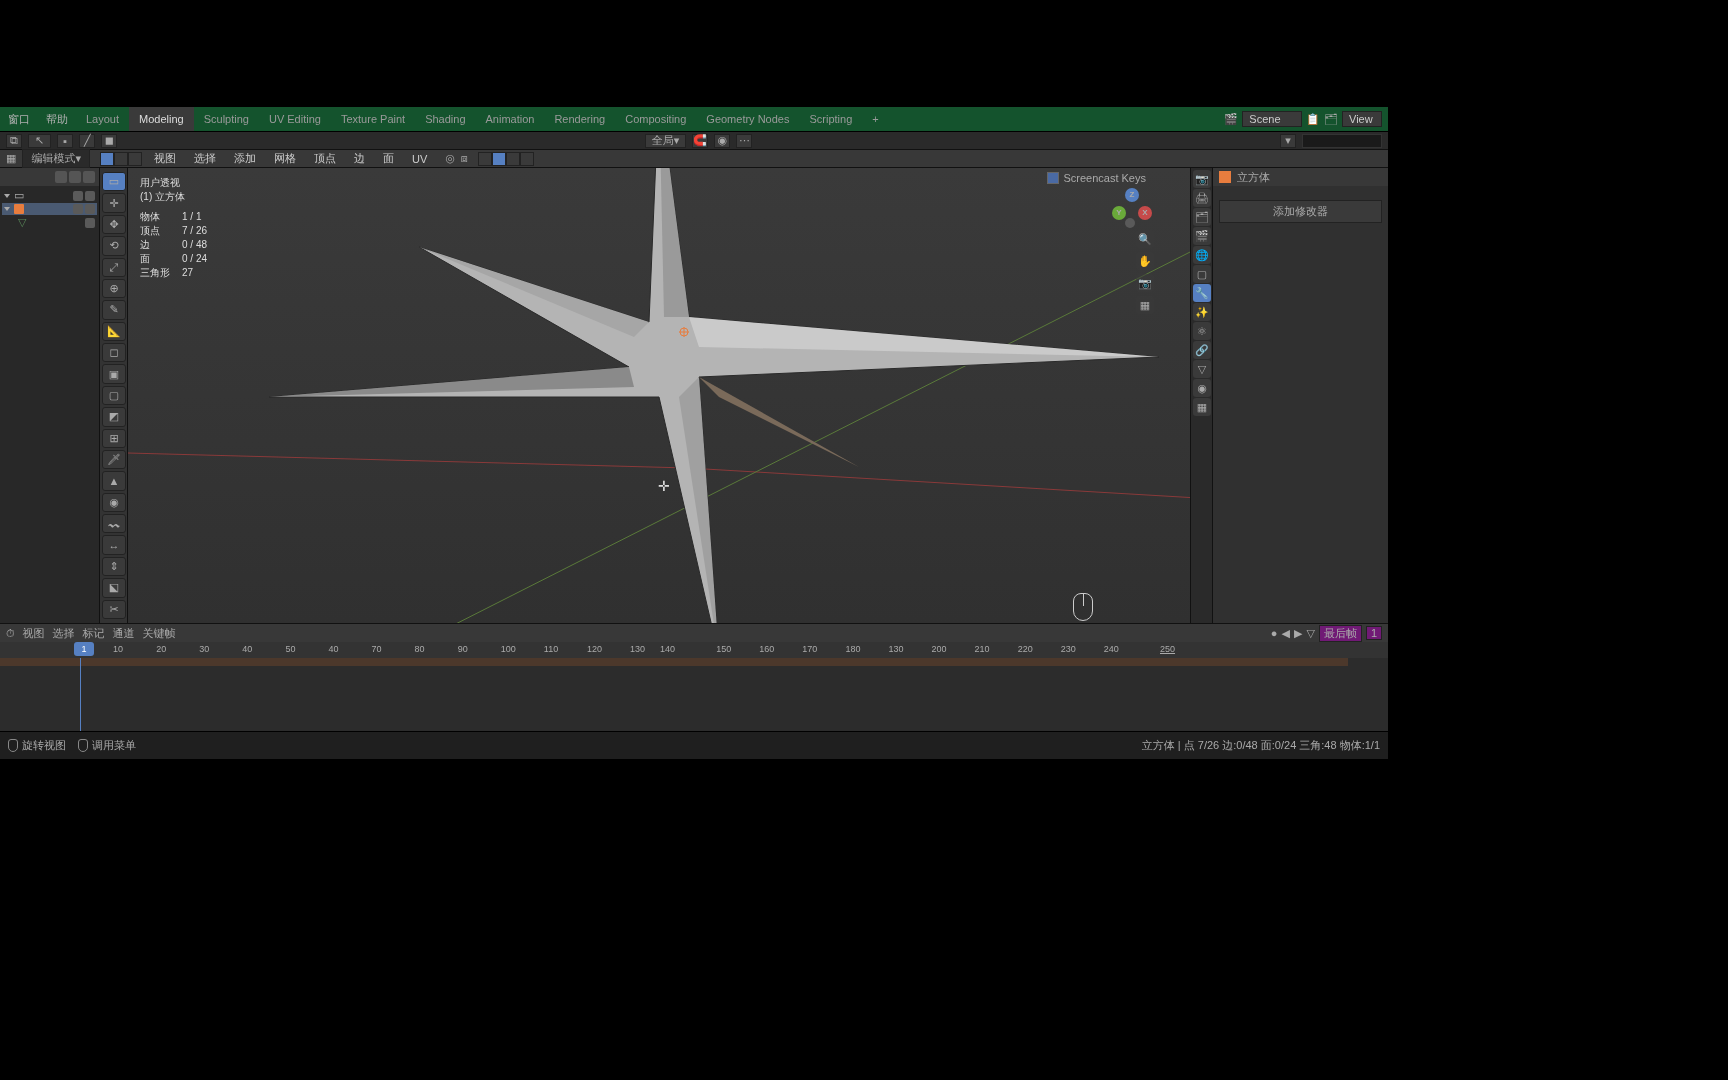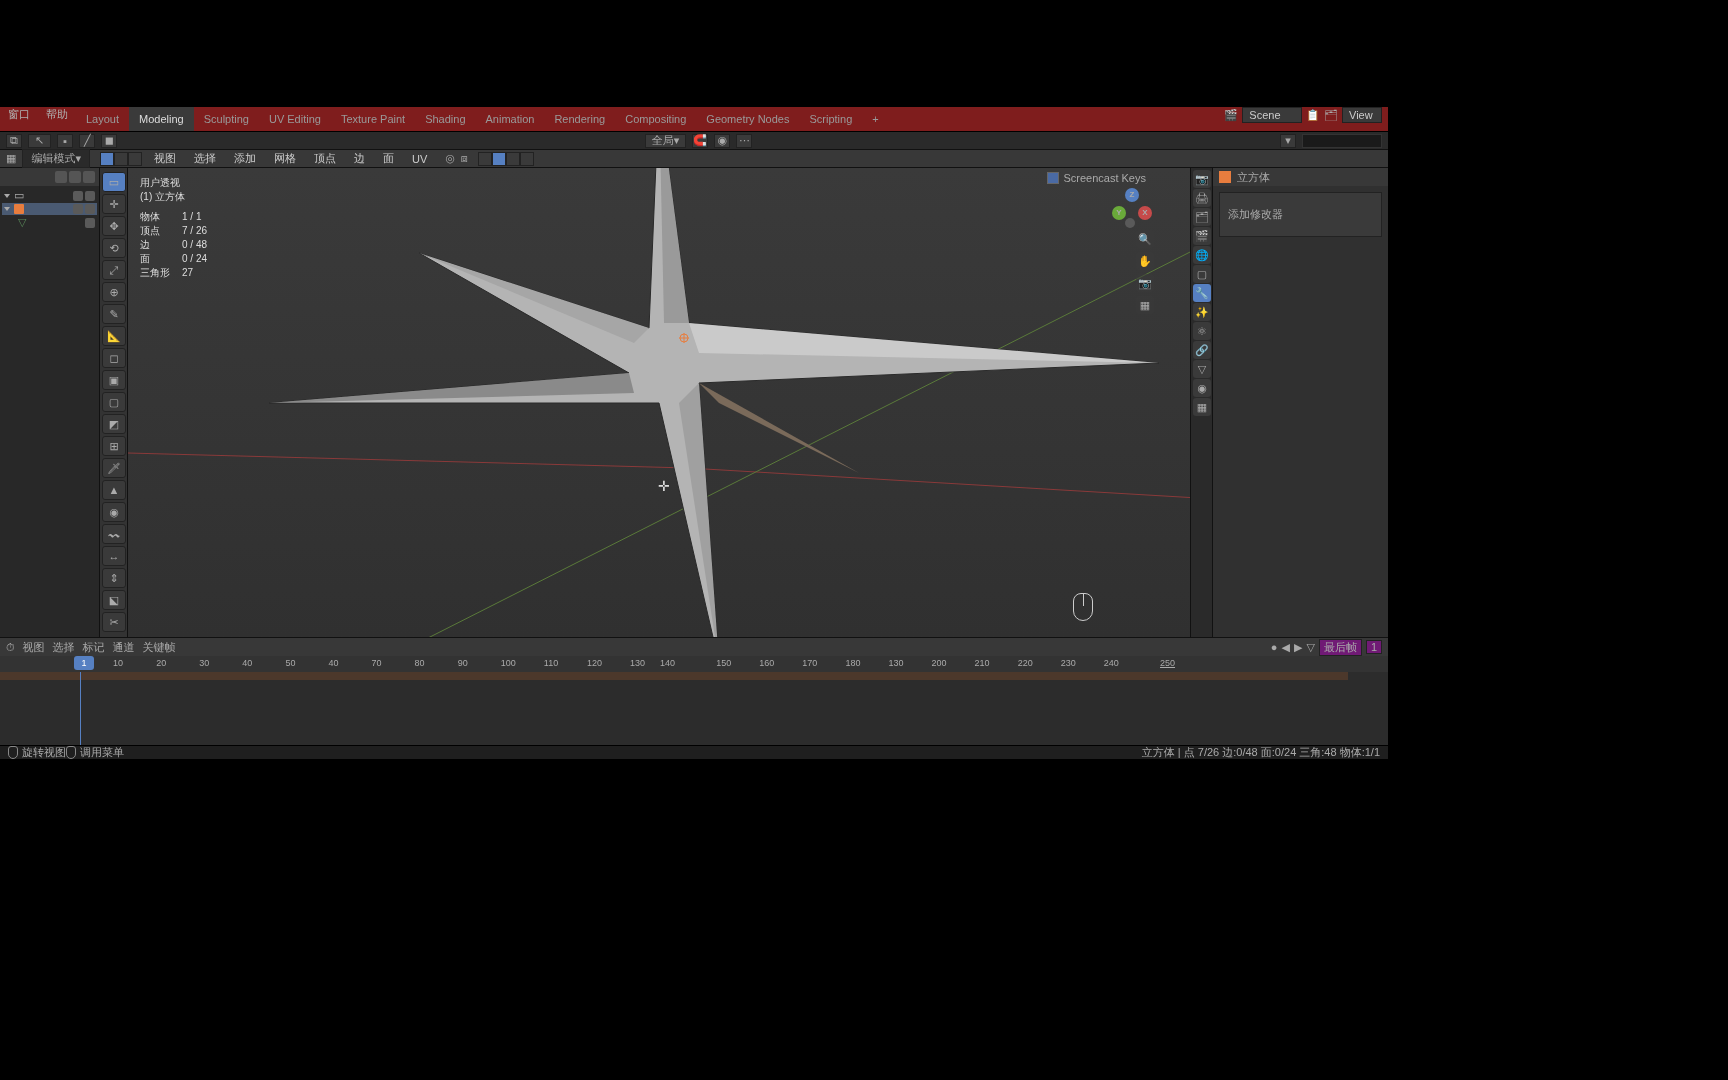--- a/index.html
+++ b/index.html
@@ -2,21 +2,21 @@
 <html><head>
 <meta charset="utf-8">
 <style>
 * { margin: 0; padding: 0; box-sizing: border-box; font-family: sans-serif; }
 body { background: #000; width: 1728px; height: 1080px; overflow: hidden; color: #aaa; font-size: 11px; }
 
 
 .app { position: absolute; top: 107px; left: 0; width: 1388px; height: 652px; background: #2b2b2b; display: flex; flex-direction: column; }
 
 
-.topbar { height: 25px; background: #7f1d1d; display: flex; align-items: flex-start; border-bottom: 1px solid #000; }
+.topbar { height: 25px; background: #14532d; display: flex; align-items: center; border-bottom: 1px solid #000; }
 .topbar .menu { padding: 0 8px; color: #b0b0b0; cursor: pointer; }
 .topbar .tabs { display: flex; height: 100%; }
 .topbar .tab { padding: 4px 10px; color: #9a9a9a; display: flex; align-items: center; cursor: pointer; }
 .topbar .tab.active { background: #3a3a3a; color: #ddd; }
 .topbar .scene { margin-left: auto; display: flex; align-items: center; gap: 4px; padding-right: 6px; }
 .topbar .scene-input { background: #3a3a3a; border: 1px solid #222; color: #ccc; padding: 1px 6px; width: 60px; }
 
 
 .ws-header { height: 18px; background: #2a2a2a; display: flex; align-items: center; padding: 0 6px; gap: 6px; border-bottom: 1px solid #111; }
 .ws-header .mode-select { background: #3a3a3a; border: 1px solid #222; padding: 0 6px; display: flex; align-items: center; height: 14px; }
@@ -84,37 +84,37 @@
 
 .prop-tabs { width: 22px; background: #2a2a2a; border-left: 1px solid #111; display: flex; flex-direction: column; gap: 1px; padding: 2px; }
 .prop-tabs .ptab { width: 18px; height: 18px; background: #3a3a3a; border-radius: 3px; display:flex; align-items:center; justify-content:center; }
 .prop-tabs .ptab.active { background: #5680c2; }
 
 
 .properties { width: 176px; background: #303030; border-left: 1px solid #111; display: flex; flex-direction: column; }
 .properties .pp-hdr { height: 18px; background: #383838; display: flex; align-items: center; padding: 0 6px; gap: 6px; }
 .properties .pp-hdr .ic { width: 12px; height: 12px; background: #e87d3e; }
 .properties .pp-body { flex: 1; padding: 6px; }
-.properties .add-mod { background: #3a3a3a; border: 1px solid #222; padding: 14px 8px; width: 100%; text-align: left; }
+.properties .add-mod { background: #3a3a3a; border: 1px solid #222; padding: 3px 8px; width: 100%; text-align: center; margin-top: 8px; }
 
 
 .timeline { height: 108px; background: #242424; display: flex; flex-direction: column; border-top: 1px solid #111; }
 .timeline .tl-hdr { height: 18px; background: #383838; display: flex; align-items: center; padding: 0 6px; gap: 8px; }
 .timeline .tl-hdr .m { cursor: pointer; }
 .timeline .tl-hdr .right { margin-left: auto; display: flex; gap: 4px; align-items: center; }
 .timeline .tl-hdr .field { background: #701a75; border: 1px solid #222; padding: 0 4px; }
 .timeline .ruler { height: 16px; background: #333; position: relative; display: flex; }
 .timeline .ruler .tick { position: absolute; top: 2px; font-size: 9px; color: #aaa; }
 .timeline .playhead { position: absolute; width: 20px; height: 14px; background: #5680c2; top: 0; text-align: center; line-height: 14px; color: #fff; font-size: 9px; border-radius: 3px; }
 .timeline .tracks { flex: 1; background: #2c2c2c; position: relative; }
 .timeline .tracks .range { position: absolute; height: 8px; top: 0; background: #a45a2a44; left: 0; right: 40px; }
 .timeline .cursor { position: absolute; width: 1px; background: #5680c2; top: 0; bottom: 0; left: 80px; }
 
 
-.statusbar { height: 14px; background: #1f1f1f; display: flex; align-items: center; padding: 0 8px; border-top: 1px solid #000; }
+.statusbar { height: 28px; background: #1f1f1f; display: flex; align-items: center; padding: 0 8px; gap: 12px; border-top: 1px solid #000; }
 .statusbar .right { margin-left: auto; display: flex; gap: 12px; color: #aaa; }
 .statusbar .hint { display: flex; gap: 4px; align-items: center; }
 .statusbar .msicon { width: 10px; height: 13px; border: 1px solid #888; border-radius: 3px 3px 5px 5px; display:inline-block; }
 </style>
 </head>
 <body>
 
 <div class="app">
 
   <div class="topbar">

